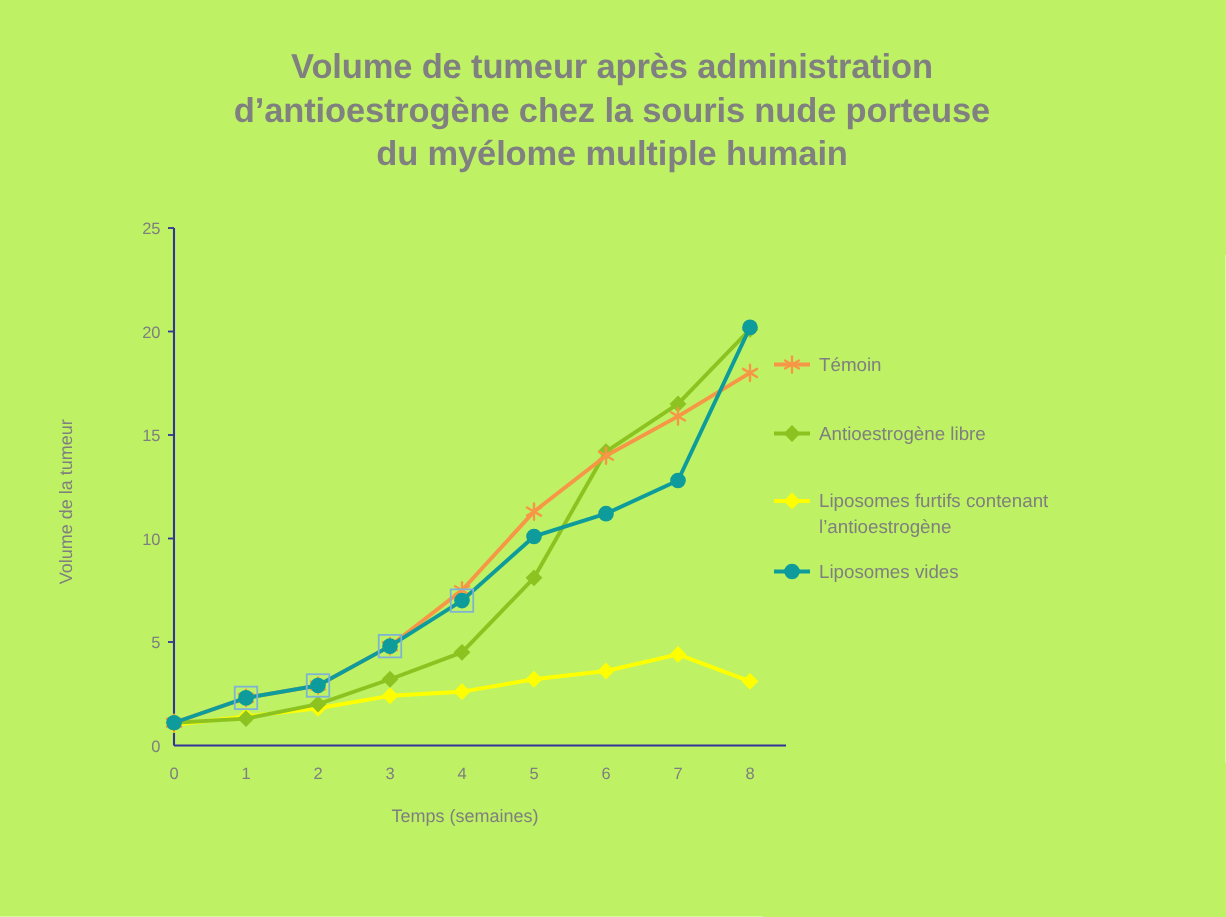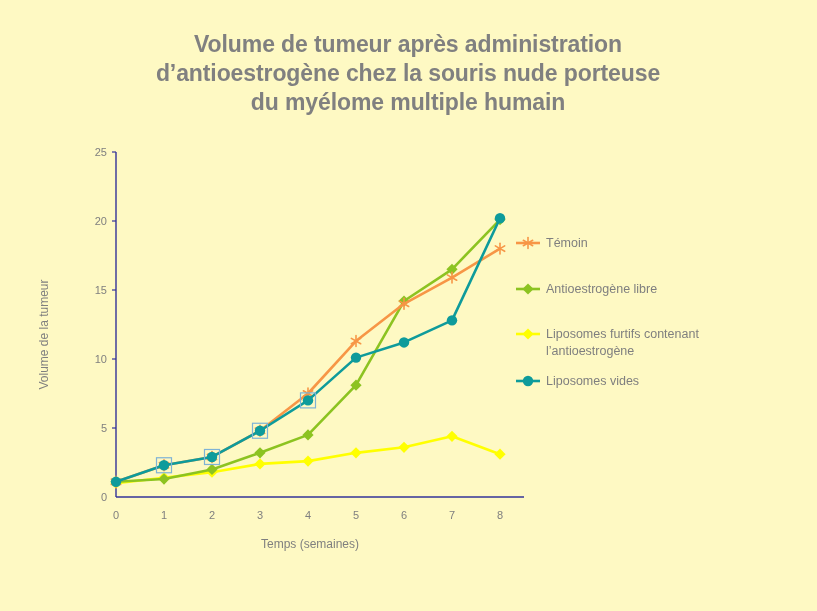--- a/index.html
+++ b/index.html
@@ -12,21 +12,21 @@
     height: 611px;
     font-family: "Liberation Sans", sans-serif;
     overflow: hidden;
     position: relative;
   }
   #slide {
     position: absolute;
     left: 0; top: 0;
     width: 817px;
     height: 611px;
-    background: #fef9c3;
+    background: #bef264;
   }
   #chart-title {
     position: absolute;
     left: 108px;
     top: 30px;
     width: 600px;
     text-align: center;
     font-size: 23px;
     font-weight: bold;
     color: #808080;

